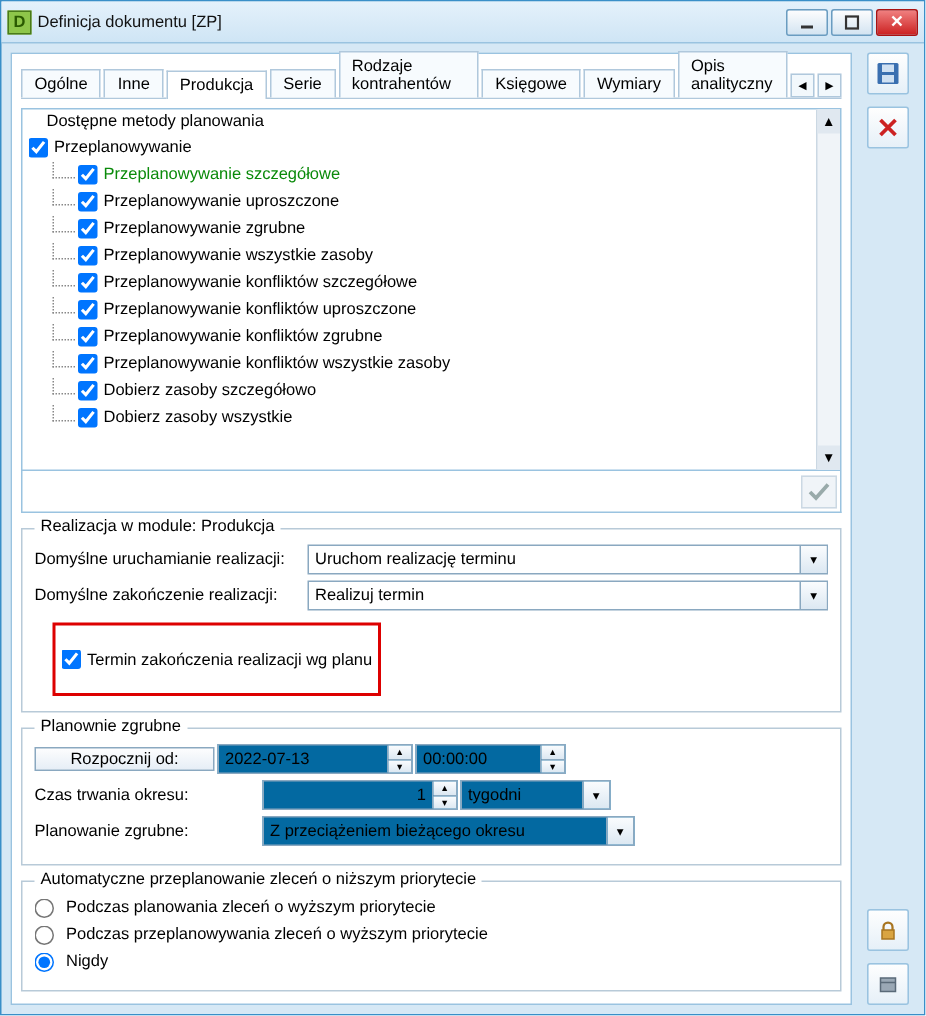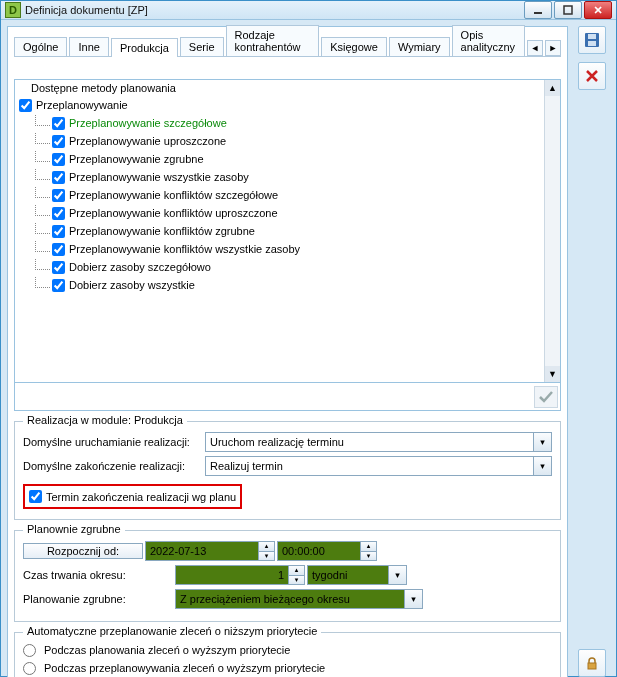--- a/index.html
+++ b/index.html
@@ -19,21 +19,21 @@
 
 .side-btn { width:28px; height:28px; border:1px solid #9ac3e0; background:linear-gradient(#fefefe,#e6f0f8); border-radius:2px; display:flex; align-items:center; justify-content:center; }
 .side-spacer { flex:1; }
 
 .tabs-row { display:flex; align-items:flex-end; border-bottom:1px solid #b0c8dc; height:24px; position:relative;}
 .tab { padding:3px 8px; border:1px solid #b0c8dc; border-bottom:none; margin-right:2px; background:#f7fbfe; cursor:pointer; }
 .tab.active { background:#fff; position:relative; top:1px; }
 .tabs-nav { margin-left:auto; display:flex; gap:2px; }
 .tabs-nav .navbtn { width:16px; height:16px; border:1px solid #b0c8dc; background:#f2f8fc; display:flex;align-items:center;justify-content:center; font-size:9px;}
 
-.tree-box { border:1px solid #9ac3e0; margin-top:22px; height:304px; position:relative; }
+.tree-box { border:1px solid #9ac3e0; margin-top:6px; height:242px; position:relative; }
 .tree-header-row{ padding:2px 4px 2px 16px; }
 .tree-scroll { position:absolute; right:0; top:0; bottom:0; width:16px; background:#f0f4f8; border-left:1px solid #cbd8e3; }
 .tree-scroll .thumb-up { position:absolute; top:0; left:0; right:0; height:16px; background:#e0e8f0; display:flex;align-items:center;justify-content:center;font-size:9px;}
 .tree-scroll .thumb-dn { position:absolute; bottom:0; left:0; right:0; height:16px; background:#e0e8f0; display:flex;align-items:center;justify-content:center;font-size:9px;}
 .tree-inner { position:absolute; left:0; right:16px; top:0; bottom:0; overflow:hidden; }
 .tree-row { display:flex; align-items:center; height:18px; padding-left:4px; }
 .tree-row input[type=checkbox]{ margin:0 4px 0 0; }
 .tree-row.child { padding-left: 20px; }
 .tree-row.child::before { content:""; display:inline-block; width:14px; height:10px; border-left:1px dotted #888; border-bottom:1px dotted #888; margin-right:2px; margin-top:-6px;}
 .tree-row.green span { color:#0a8a0a; }
@@ -45,24 +45,24 @@
 .check-confirm .chk { width:24px; height:22px; background:#f0f4f8; border:1px solid #cbd8e3; display:flex;align-items:center;justify-content:center; color:#888;}
 
 .group { border:1px solid #b8cad8; margin-top:10px; padding:8px 8px 10px 8px; position:relative; }
 .group > .legend { position:absolute; top:-8px; left:8px; background:#fff; padding:0 4px; }
 
 .form-row { display:flex; align-items:center; height:24px; gap:2px; }
 .form-row label { width:180px; }
 .combo { flex:1; height:20px; border:1px solid #8aa8c0; background:#fff; display:flex; align-items:center; padding:0 4px; position:relative;}
 .combo .dd { position:absolute; right:0; top:0; bottom:0; width:18px; border-left:1px solid #8aa8c0; background:linear-gradient(#fafcfe,#dce8f2); display:flex;align-items:center;justify-content:center;font-size:9px;}
 
-.highlight-box { border:2px solid #d00; padding:4px 4px; display:inline-flex; align-items:flex-end; margin-top:6px; }
+.highlight-box { border:2px solid #d00; padding:16px 4px; display:inline-flex; align-items:flex-end; margin-top:6px;margin-left:12px; }
 .highlight-box input{ margin:0 4px 0 0;}
 
-.date-input, .time-input, .num-input, .sel { height:20px; border:1px solid #8aa8c0; background:#4d7c0f; display:flex; align-items:center; padding:0 4px; position:relative;}
+.date-input, .time-input, .num-input, .sel { height:20px; border:1px solid #8aa8c0; background:#0369a1; display:flex; align-items:center; padding:0 4px; position:relative;}
 .spin { position:absolute; right:0; top:0; bottom:0; width:16px; border-left:1px solid #8aa8c0; display:flex; flex-direction:column;}
 .spin div{ flex:1; background:linear-gradient(#fafcfe,#dce8f2); display:flex;align-items:center;justify-content:center;font-size:7px; border-bottom:1px solid #8aa8c0;}
 .spin div:last-child{border-bottom:none;}
 
 .btn { height:16px; border:1px solid #8aa8c0; background:linear-gradient(#fdfdfe,#e6eef6); padding:0 8px; display:inline-flex; align-items:center; }
 
 .radio-row { display:flex; align-items:center; height:18px; gap:4px; }
 .radio-row input{margin:0 4px 0 0;}
 
 svg { display:block; }

